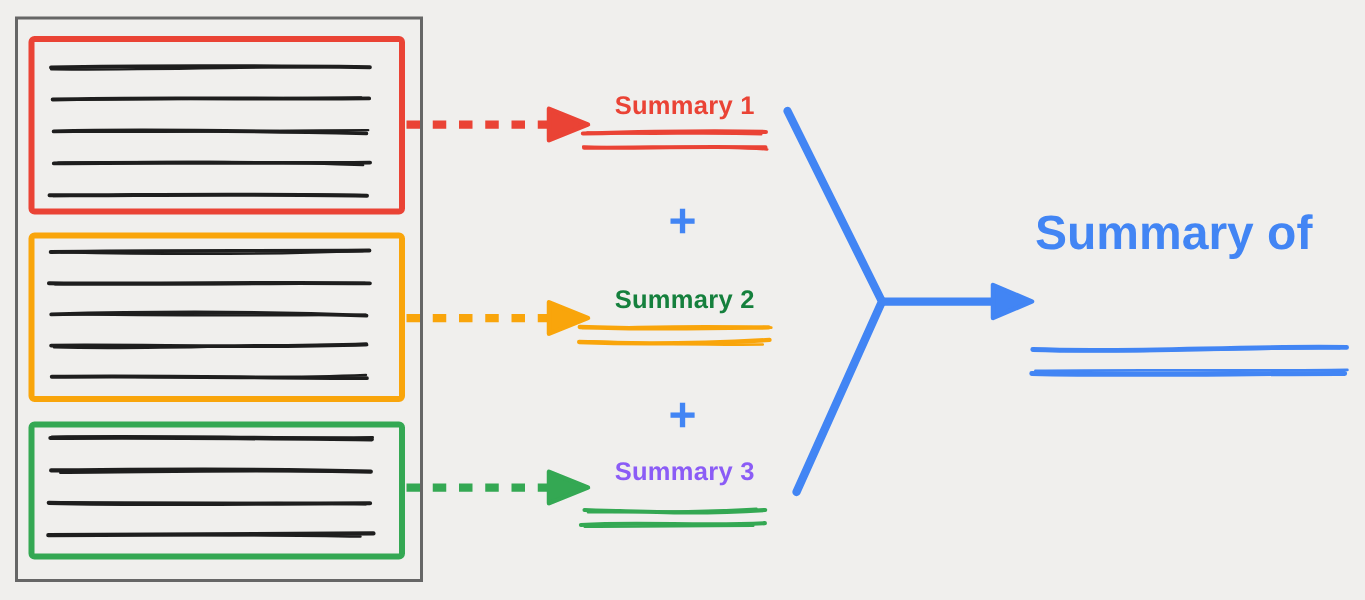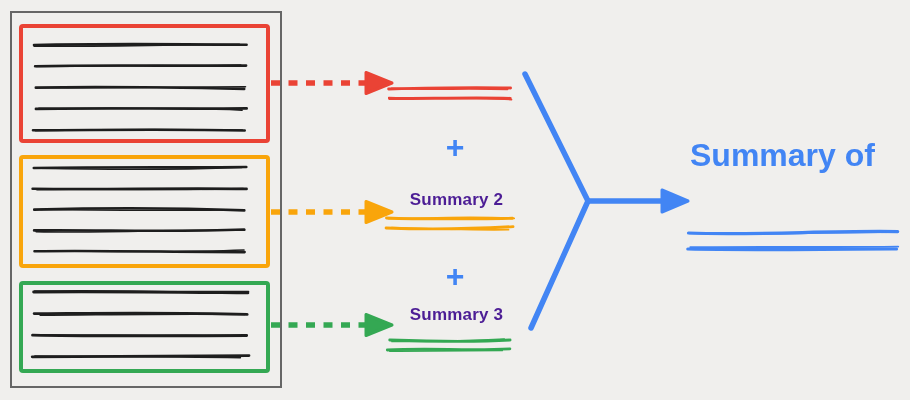--- a/index.html
+++ b/index.html
@@ -166,22 +166,23 @@
     </g>
 
     <g>
         <path d="M 688.5 233.0 C 757.6 235.4, 826.6 230.5, 897.7 231.6" stroke="#4285F4" stroke-width="3.2" fill="none" stroke-linecap="round"></path>
         <path d="M 689.8 233.4 C 756.9 235.4, 824.0 231.8, 893.2 232.0" stroke="#4285F4" stroke-width="1.92" fill="none" stroke-linecap="round"></path>
         <path d="M 687.8 249.0 C 756.7 250.5, 825.6 248.9, 896.5 249.0" stroke="#4285F4" stroke-width="3.2" fill="none" stroke-linecap="round"></path>
         <path d="M 690.3 247.3 C 758.9 246.3, 827.5 247.6, 898.2 246.6" stroke="#4285F4" stroke-width="1.92" fill="none" stroke-linecap="round"></path>
       </g>
   </svg>
 
-  <div class="summary-label lbl-2" style="color: #4c1d95;">Summary 2</div>
-  <div class="summary-label lbl-3" style="color: #4c1d95; text-align: center;">Summary 3</div>
+  <div class="summary-label lbl-1" style="color: rgb(234, 67, 53);">Summary 1</div>
+  <div class="summary-label lbl-2" style="color: #15803d;">Summary 2</div>
+  <div class="summary-label lbl-3" style="color: #8b5cf6; text-align: center;">Summary 3</div>
 
   <div class="plus-sign plus-1">+</div>
   <div class="plus-sign plus-2">+</div>
 
   <div class="result-title">
     <div>Summary of</div>
   </div>
 
 </div>
 

